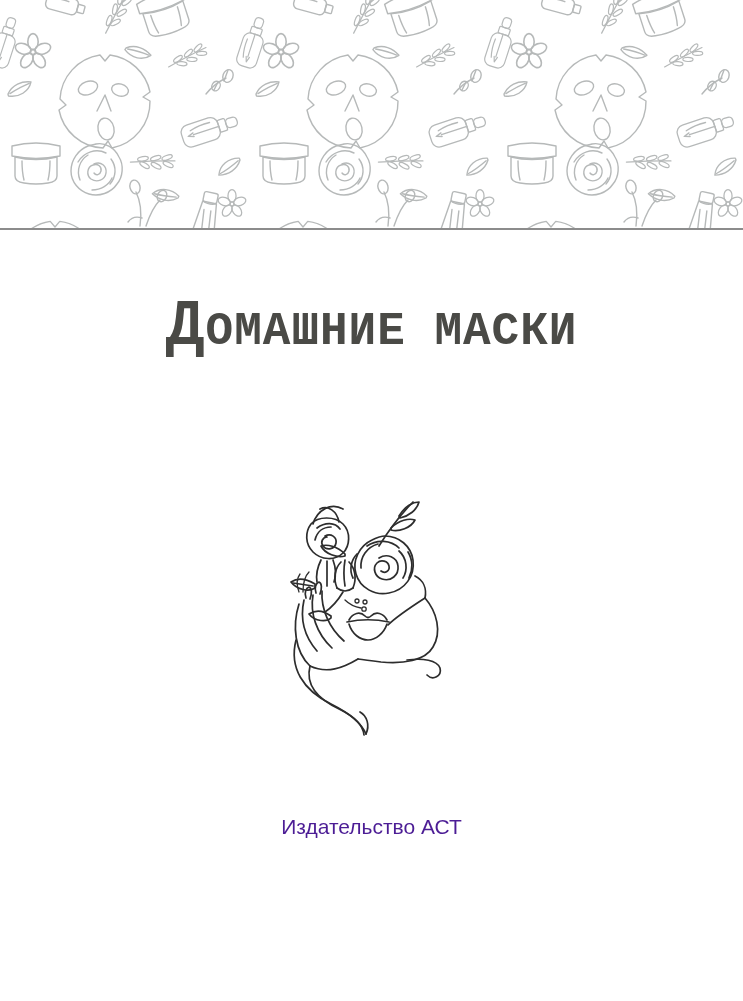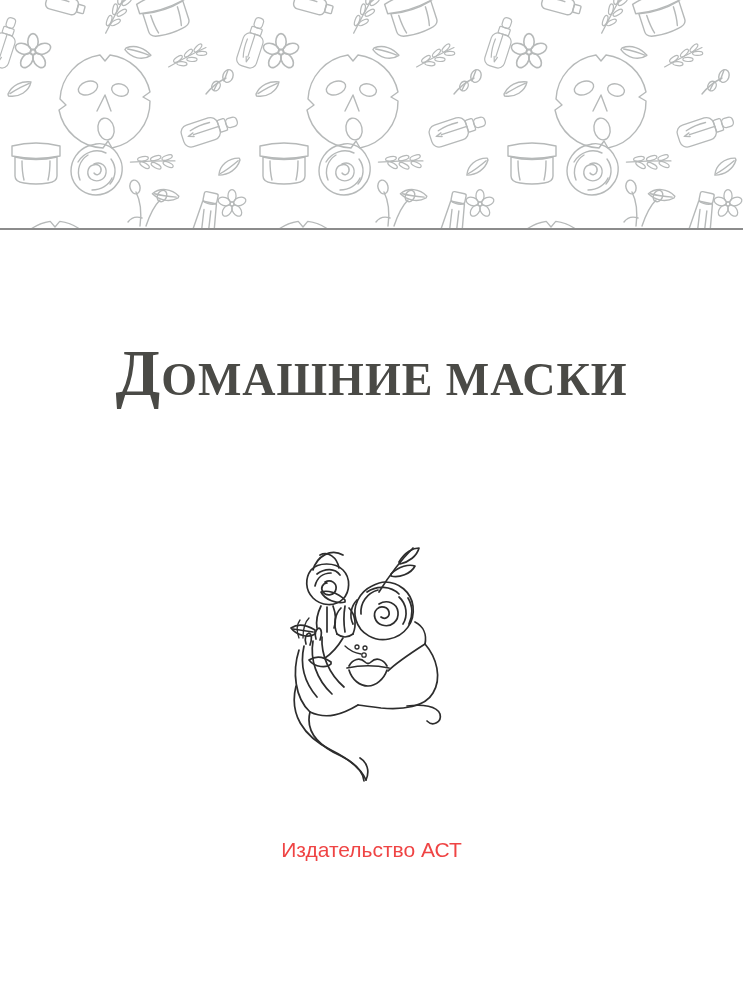--- a/index.html
+++ b/index.html
@@ -14,39 +14,39 @@
     width: 743px; height: 1001px;
     background: #ffffff;
   }
   .band {
     width: 743px; height: 228px;
     border-bottom: 2px solid #8c8c8c;
     overflow: hidden;
   }
   .band svg { display: block; }
   .title {
-    margin: 111px 0 0 0;
+    margin: 65px 0 0 0;
     text-align: center;
     line-height: 1;
     color: #4a4a46;
-    font-family: Liberation Serif, serif;
+    font-family: Liberation Mono, monospace;
     font-weight: 700;
     white-space: nowrap;
   }
   .t-initial { font-size: 65px; letter-spacing: 1px; }
   .t-rest    { font-size: 46px; letter-spacing: 1px; text-transform: uppercase; }
   .figure {
     display: block;
     margin: 134px auto 0 auto;
     width: 172px; height: 242px;
   }
   .imprint {
-    margin-top: 53px;
+    margin-top: 76px;
     text-align: center;
-    color: #ef4444;
+    color: #4c1d95;
     font-size: 21px;
     line-height: 29px;
     font-family: "Liberation Sans", sans-serif;
   }
   .imprint div { margin: 0; }
 </style>
 </head>
 <body>
 
 <div class="page">

